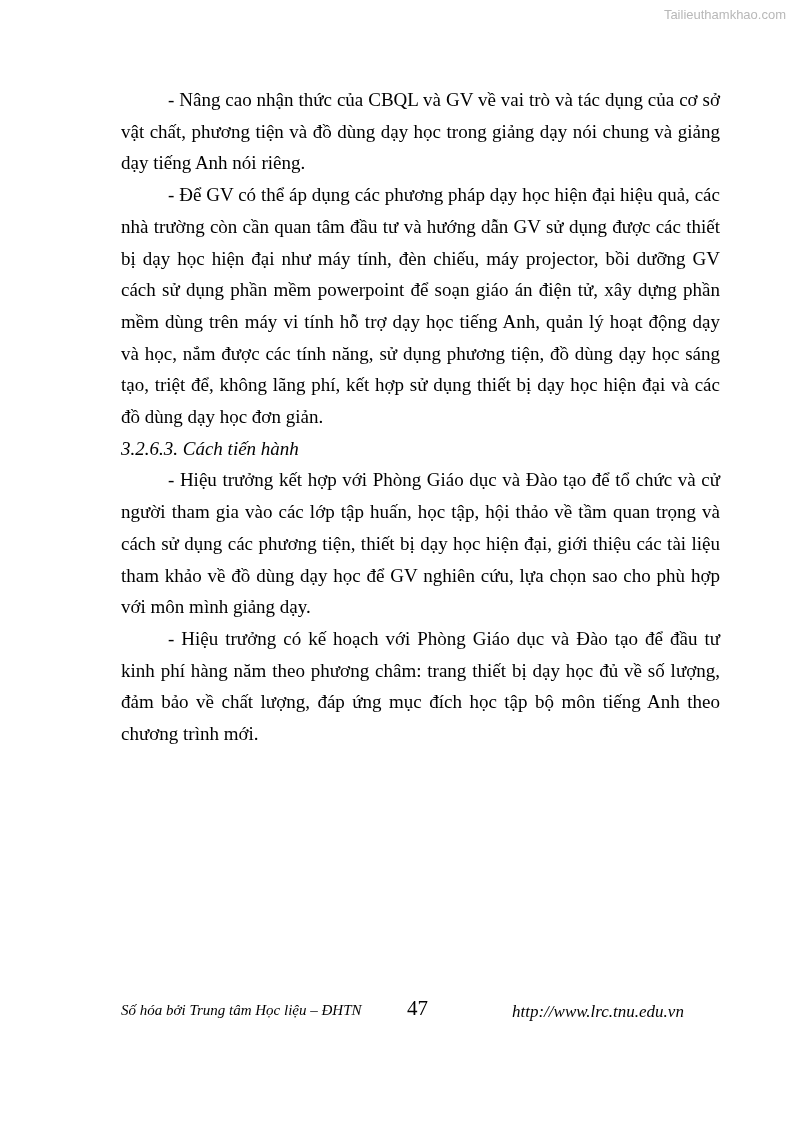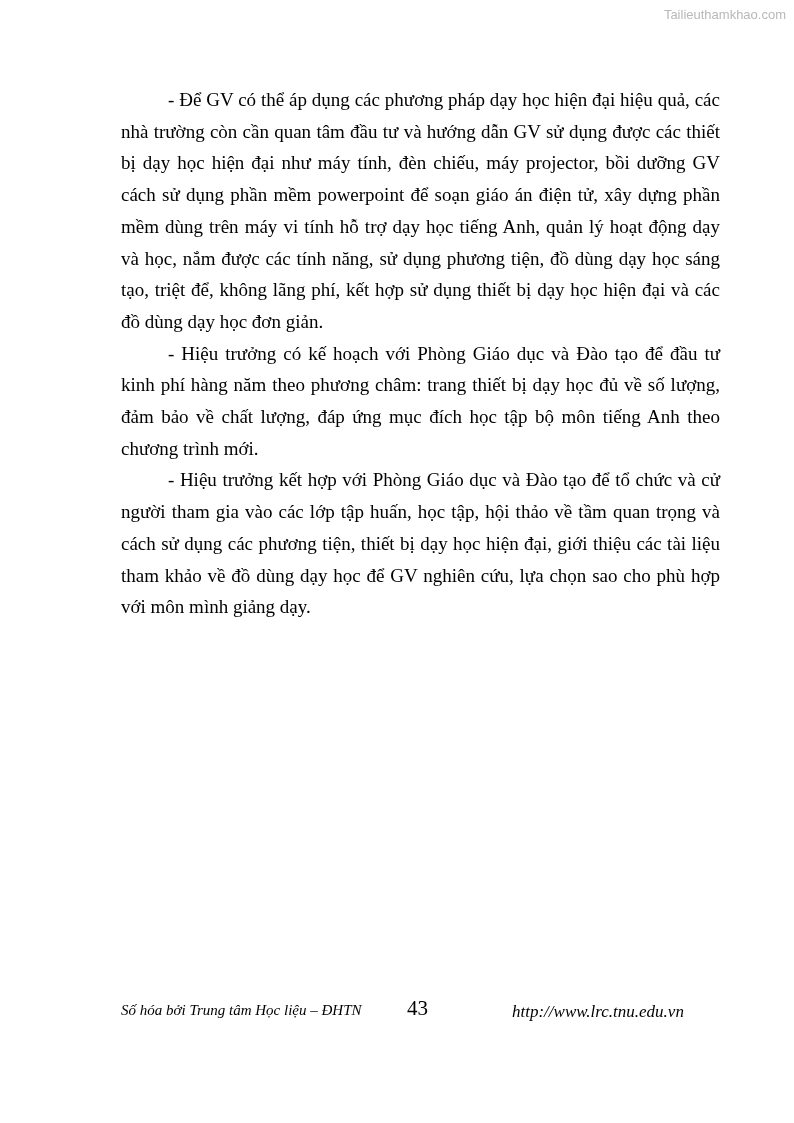--- a/index.html
+++ b/index.html
@@ -60,20 +60,22 @@
   font-size: 17px;
   text-align: right;
 }
 </style>
 </head>
 <body>
 
 <span class="watermark">Tailieuthamkhao.com</span>
 
 <div class="page-body">
+  <p class="para">- Nâng cao nhận thức của CBQL và GV về vai trò và tác dụng của cơ sở vật chất, phương tiện và đồ dùng dạy học trong giảng dạy nói chung và giảng dạy tiếng Anh nói riêng.</p>
   <p class="para">- Để GV có thể áp dụng các phương pháp dạy học hiện đại hiệu quả, các nhà trường còn cần quan tâm đầu tư và hướng dẫn GV sử dụng được các thiết bị dạy học hiện đại như máy tính, đèn chiếu, máy projector, bồi dưỡng GV cách sử dụng phần mềm powerpoint để soạn giáo án điện tử, xây dựng phần mềm dùng trên máy vi tính hỗ trợ dạy học tiếng Anh, quản lý hoạt động dạy và học, nắm được các tính năng, sử dụng phương tiện, đồ dùng dạy học sáng tạo, triệt để, không lãng phí, kết hợp sử dụng thiết bị dạy học hiện đại và các đồ dùng dạy học đơn giản.</p>
+  <p class="para heading-italic">3.2.6.3. Cách tiến hành</p>
+  <p class="para">- Hiệu trưởng kết hợp với Phòng Giáo dục và Đào tạo để tổ chức và cử người tham gia vào các lớp tập huấn, học tập, hội thảo về tầm quan trọng và cách sử dụng các phương tiện, thiết bị dạy học hiện đại, giới thiệu các tài liệu tham khảo về đồ dùng dạy học để GV nghiên cứu, lựa chọn sao cho phù hợp với môn mình giảng dạy.</p>
   <p class="para">- Hiệu trưởng có kế hoạch với Phòng Giáo dục và Đào tạo để đầu tư kinh phí hàng năm theo phương châm: trang thiết bị dạy học đủ về số lượng, đảm bảo về chất lượng, đáp ứng mục đích học tập bộ môn tiếng Anh theo chương trình mới.</p>
-  <p class="para">- Hiệu trưởng kết hợp với Phòng Giáo dục và Đào tạo để tổ chức và cử người tham gia vào các lớp tập huấn, học tập, hội thảo về tầm quan trọng và cách sử dụng các phương tiện, thiết bị dạy học hiện đại, giới thiệu các tài liệu tham khảo về đồ dùng dạy học để GV nghiên cứu, lựa chọn sao cho phù hợp với môn mình giảng dạy.</p>
 </div>
 
 <span class="footer-left">Số hóa bởi Trung tâm Học liệu – ĐHTN</span>
-<span class="footer-page">43</span>
+<span class="footer-page">47</span>
 <span class="footer-right">http://www.lrc.tnu.edu.vn</span>
 
 </body></html>

